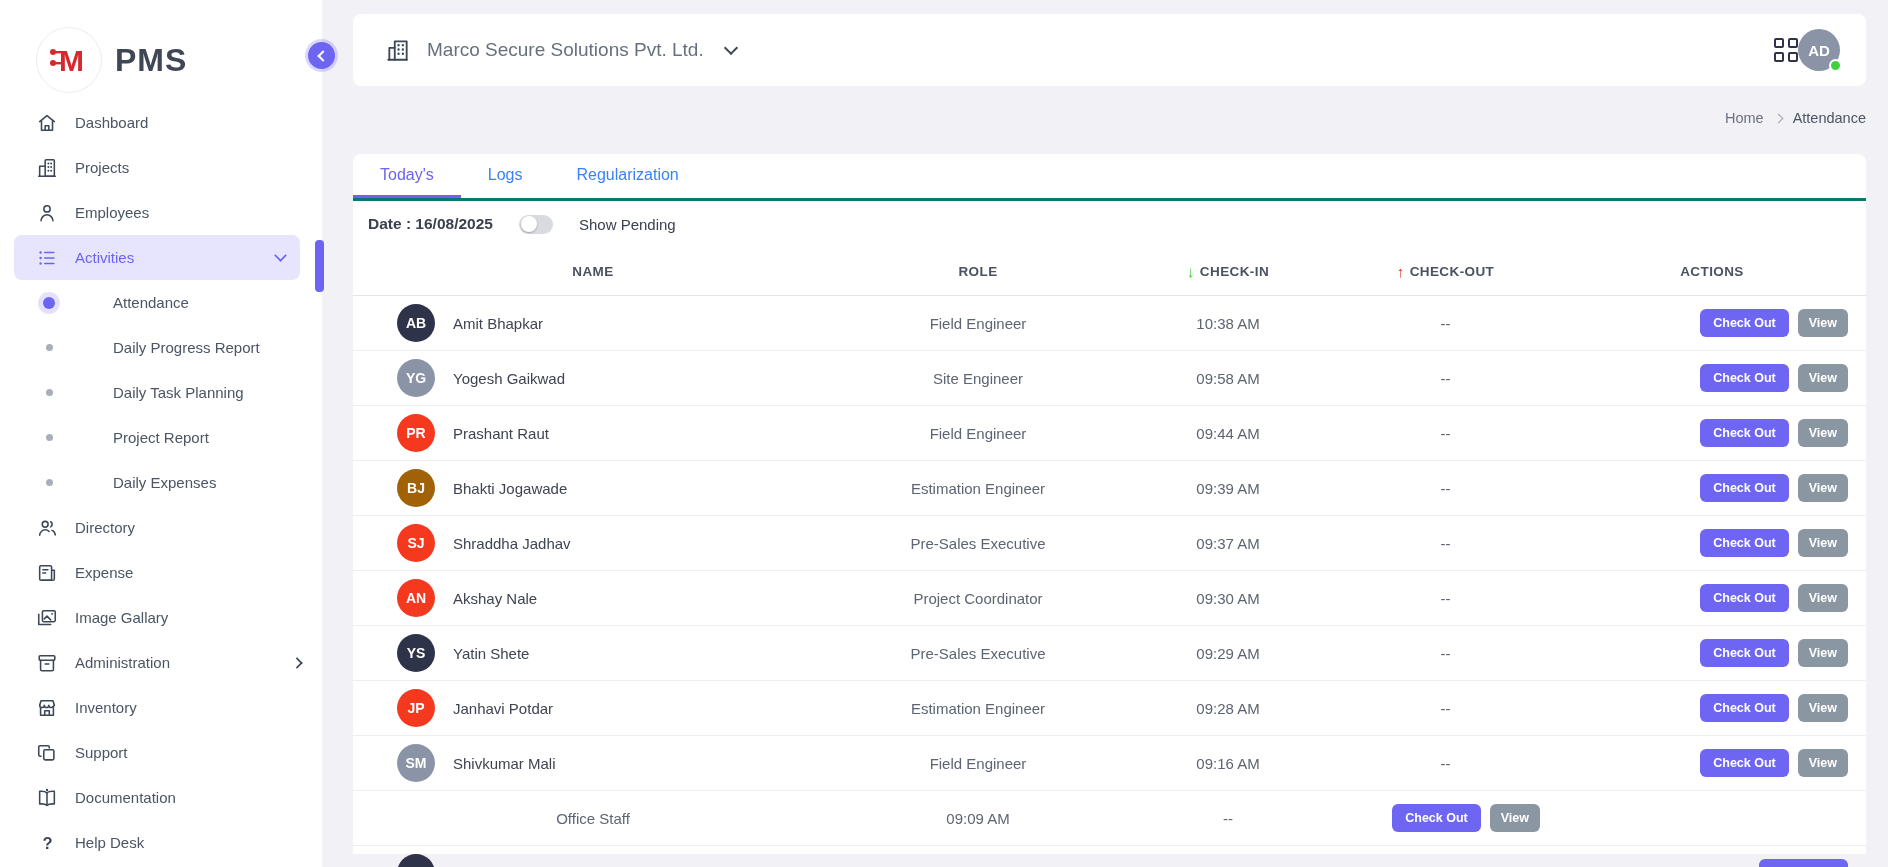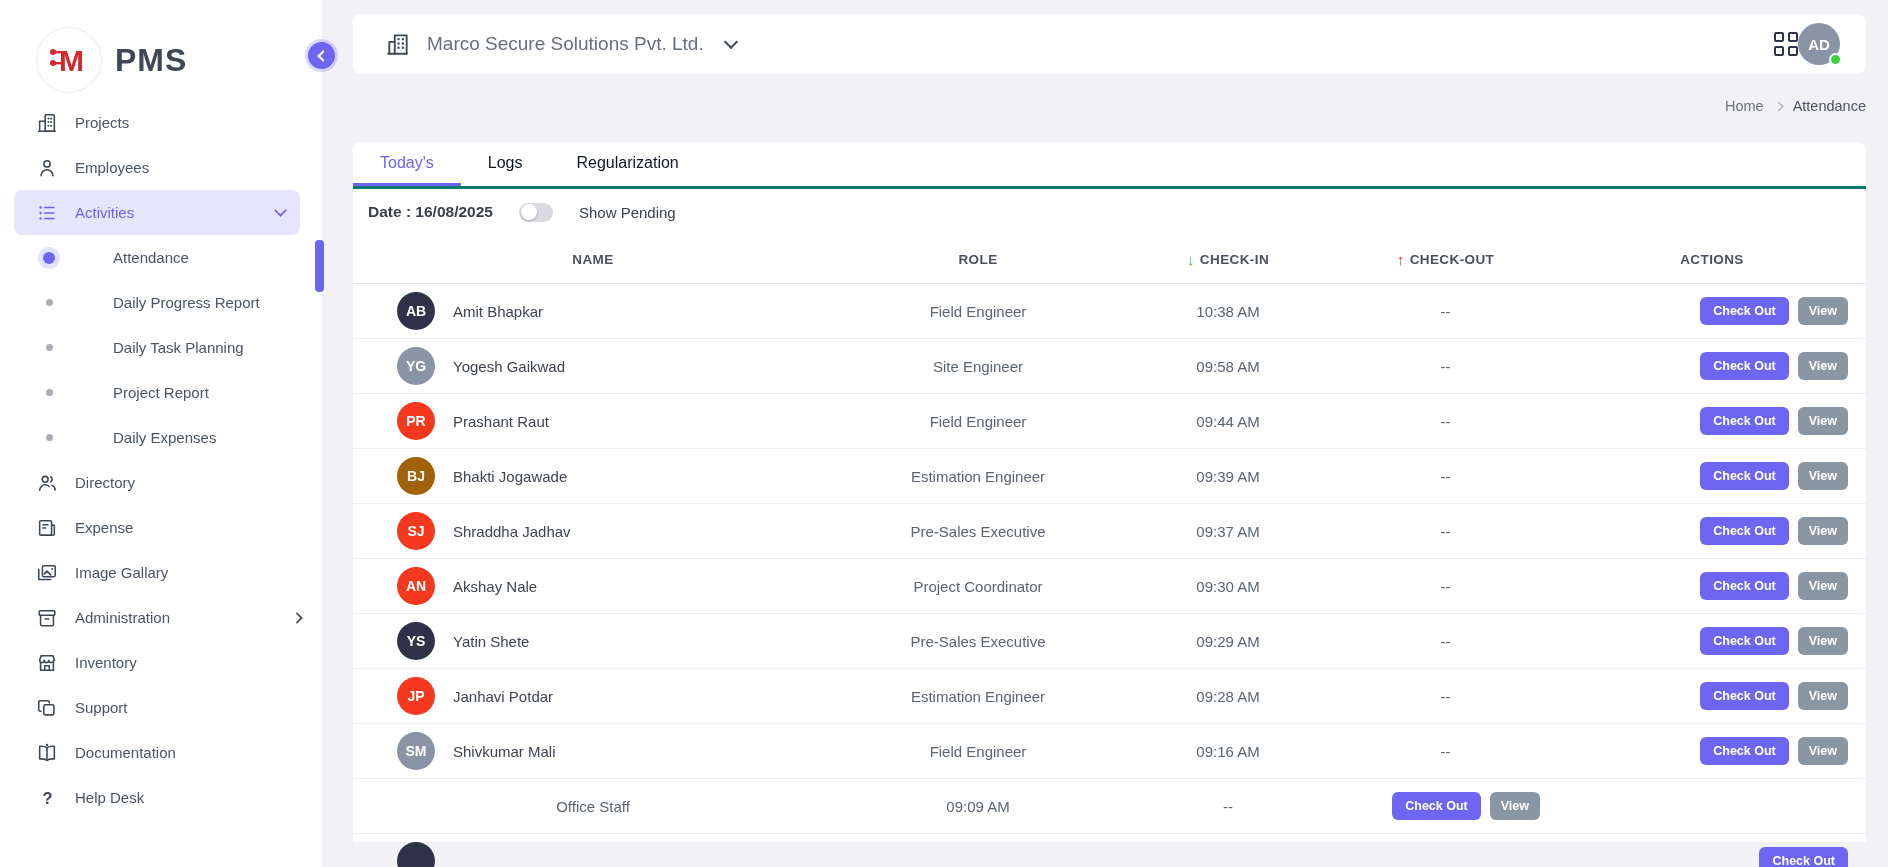--- a/index.html
+++ b/index.html
@@ -23,37 +23,37 @@
   .sub-item { height:45px; display:flex; align-items:center; padding-left:43px; font-size:15px; color:#4b5563; cursor:pointer; }
   .sub-item .dotbox { width:12px; height:12px; display:flex; align-items:center; justify-content:center; margin-right:58px; flex-shrink:0; }
   .sub-dot { width:7px; height:7px; border-radius:50%; background:#a9aeb9; }
   .sub-item.active .sub-dot { width:12px; height:12px; background:#6d65f2; box-shadow:0 0 0 5px #e3e1fc; }
   .active-bar { position:absolute; left:315px; top:240px; width:9px; height:52px; background:#6d65f2; border-radius:4px; }
   .collapse-btn { position:absolute; left:308px; top:42px; width:27px; height:27px; border-radius:50%; background:#6d65f2; border:none; z-index:6; display:flex; align-items:center; justify-content:center; cursor:pointer; box-shadow:0 0 0 3px rgba(109,101,242,.25); }
   .collapse-btn .chl { width:8px; height:8px; border-left:2px solid #fff; border-bottom:2px solid #fff; transform:rotate(45deg); margin-left:3px; }
 
   
   .main { flex:1; padding:14px 22px 0 31px; position:relative; }
-  .header-card { height:60px; background:#fff; border-radius:8px; display:flex; align-items:center; padding:0 26px 0 32px; }
+  .header-card { height:72px; background:#fff; border-radius:8px; display:flex; align-items:center; padding:0 26px 0 32px; }
   .company-sel { display:flex; align-items:center; gap:16px; cursor:pointer; }
   .company-name { font-size:19px; color:#68707e; font-weight:500; }
   .chev-down-dark { width:10px; height:10px; border-right:2px solid #3d4757; border-bottom:2px solid #3d4757; transform:rotate(45deg); margin:-4px 0 0 6px; }
   .header-right { margin-left:auto; display:flex; align-items:center; }
   .grid-icon { display:grid; grid-template-columns:10px 10px; grid-template-rows:10px 10px; gap:4px; cursor:pointer; }
   .grid-icon span { border:2.2px solid #2f3349; border-radius:2px; }
   .user-avatar { width:42px; height:42px; border-radius:50%; background:#8a94a6; color:#fff; font-weight:700; font-size:15px; display:flex; align-items:center; justify-content:center; position:relative; cursor:pointer; }
   .online-dot { position:absolute; right:-2px; bottom:-1px; width:13px; height:13px; border-radius:50%; background:#3ed33e; border:2px solid #fff; }
 
   .breadcrumb { display:flex; align-items:center; gap:11px; margin:21px 0 0 1px; height:22px; font-size:14.5px; color:#6b7280;justify-content:flex-end; }
   .crumb-sep { width:7px; height:7px; border-right:1.8px solid #9ca3af; border-bottom:1.8px solid #9ca3af; transform:rotate(-45deg); }
   .crumb-current { color:#4b5563; }
 
   .content-card { background:#fff; border-radius:8px 8px 0 0; margin-top:25px; height:700px; }
   .tabs-row { display:flex; border-bottom:3px solid #0f766e; height:47px; }
-  .tab { padding:0 27px; display:flex; align-items:center; font-size:16px; color:#0f172a; font-weight:500; cursor:pointer; border-bottom:3px solid transparent; }
+  .tab { padding:0 27px; display:flex; align-items:center; font-size:16px; color:#3b82f6; font-weight:500; cursor:pointer; border-bottom:3px solid transparent; }
   .tab.active { color:#6c63f0; border-bottom-color:#6c63f0; }
 
   .filter-row { display:flex; align-items:center; height:46px; padding-left:15px; }
   .date-label { font-size:15.5px; font-weight:700; color:#3b404e; }
   .toggle { width:34px; height:19px; border-radius:10px; background:#dadbe0; margin-left:26px; position:relative; cursor:pointer; flex-shrink:0; }
   .toggle .knob { position:absolute; top:1.5px; left:2px; width:16px; height:16px; border-radius:50%; background:#fff; box-shadow:0 1px 2px rgba(0,0,0,.25); }
   .toggle-label { font-size:15px; color:#3b404e; margin-left:26px; }
 
   .t-head { display:grid; grid-template-columns:480px 290px 210px 225px 1fr; height:49px; align-items:center; border-bottom:1px solid #e3e5e9; }
   .th { text-align:center; font-size:13.5px; font-weight:700; color:#4a5160; letter-spacing:.4px; display:flex; justify-content:center; align-items:center; gap:5px; }
@@ -82,20 +82,30 @@
           <circle cx="7" cy="15" r="3" fill="#d7282f"></circle>
           <circle cx="7" cy="26" r="3" fill="#d7282f"></circle>
           <rect x="9" y="14" width="8" height="2.4" fill="#d7282f"></rect>
           <rect x="9" y="25" width="6" height="2.4" fill="#d7282f"></rect>
           <text x="13" y="34" font-family="Liberation Sans, sans-serif" font-size="30" font-weight="800" fill="#d7282f">M</text>
         </svg>
       </div>
       <div class="app-title">PMS</div>
     </div>
     <nav class="nav" id="nav">
+        <div class="nav-item">
+          <span class="ni">
+            <svg class="icn" width="22" height="22" viewBox="0 0 24 24">
+              <path d="M4 10.5 12 4l8 6.5"></path>
+              <path d="M6 9.5V20h12V9.5"></path>
+              <path d="M10 20v-5h4v5"></path>
+            </svg>
+          </span>
+          <span>Dashboard</span>
+        </div>
         <div class="nav-item">
           <span class="ni">
             <svg class="icn" width="22" height="22" viewBox="0 0 24 24">
               <rect x="10" y="3" width="10" height="18" rx="1"></rect>
               <path d="M4 21V10h6"></path>
               <path d="M3 21h18"></path>
               <path d="M13.5 7h.01M16.5 7h.01M13.5 11h.01M16.5 11h.01M13.5 15h.01M16.5 15h.01" stroke-width="2.1"></path>
             </svg>
           </span>
           <span>Projects</span>

